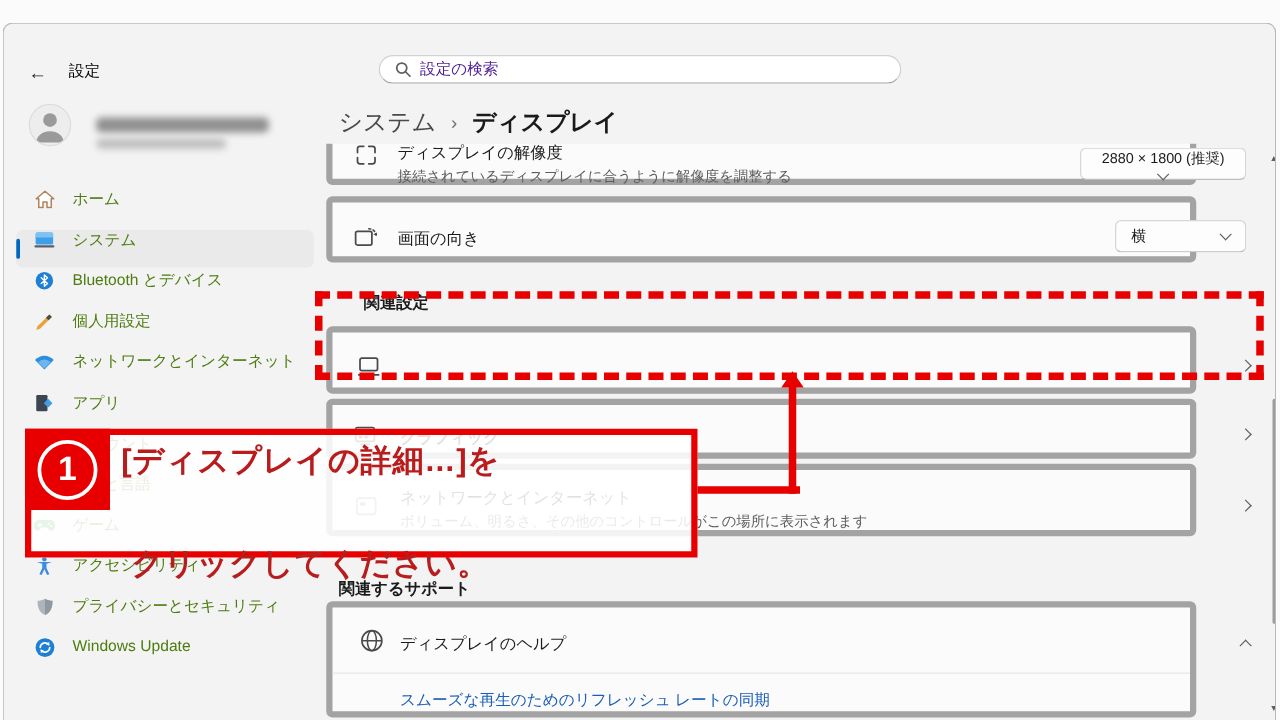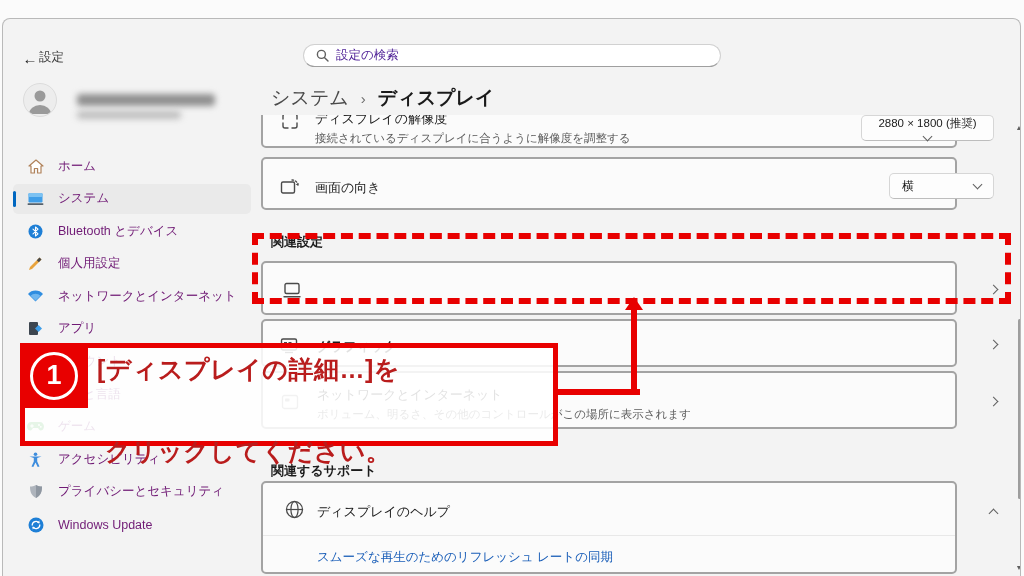--- a/index.html
+++ b/index.html
@@ -10,49 +10,49 @@
     -webkit-font-smoothing:antialiased;
   }
   .win{
     position:absolute;left:2px;top:18px;width:1019px;height:558px;
     background:#f3f3f3;border:1px solid #b9b9b9;border-bottom:none;
     border-radius:8px 8px 0 0;box-sizing:border-box;overflow:hidden;
   }
   
   .back{position:absolute;left:14px;top:28px;width:26px;height:22px;font-size:15px;color:#1b1b1b;
         display:flex;align-items:center;justify-content:center;border-radius:4px;cursor:pointer;}
-  .apptitle{position:absolute;left:36px;top:30px;font-size:12.5px;color:#404040;}
+  .apptitle{position:absolute;left:52px;top:30px;font-size:12.5px;color:#000000;}
   .search{
     position:absolute;left:300px;top:25px;width:418px;height:23px;background:#ffffff;
     border:1px solid #d1d1d1;border-bottom-color:#9f9f9f;border-radius:13px;
     display:flex;align-items:center;gap:7px;padding:0 12px;box-sizing:border-box;
   }
   .search .ph{font-size:12.5px;color:#4c1d95;}
   
   .avatar{position:absolute;left:20px;top:64px;width:32px;height:32px;border-radius:50%;
           background:#ededed;border:1px solid #dcdcdc;overflow:hidden;}
   .blurname{position:absolute;border-radius:4px;filter:blur(3px);}
   .bn1{left:74px;top:75px;width:138px;height:12px;background:#8f8f8f;}
   .bn2{left:74px;top:92px;width:104px;height:8px;background:#bdbdbd;}
   
   .nav{position:absolute;left:10px;top:132px;width:238px;}
   .nav-item{position:relative;height:30px;margin-bottom:2.6px;border-radius:5px;
-            display:flex;align-items:center;gap:14px;padding-left:14px;cursor:pointer;color:#701a75;}
+            display:flex;gap:14px;padding-left:14px;cursor:pointer;color:#4d7c0f;}
   .nav-item.sel{background:#eaeaea;}
   .nav-item.sel::before{content:"";position:absolute;left:0;top:7px;width:3px;height:16px;
             border-radius:2px;background:var(--accent);}
   .nav-item .lbl{font-size:12.5px;white-space:nowrap;}
   .nav-item .ic{width:17px;height:17px;display:flex;align-items:center;justify-content:center;}
   
   .crumb{position:absolute;left:268px;top:66px;font-size:19px;color:#4a4a4a;display:flex;gap:12px;align-items:center;}
   .crumb .sep{color:#6e6e6e;font-size:15px;}
   .crumb .cur{color:#1a1a1a;font-weight:bold;}
   
   .viewport{position:absolute;left:256px;top:96px;width:756px;height:464px;overflow:hidden;}
-  .card{position:absolute;left:2px;width:696px;background:#fbfbfb;border:2px solid #a3a3a3;
+  .card{position:absolute;left:2px;width:696px;background:#fbfbfb;border:5px solid #a3a3a3;
         border-radius:5px;box-sizing:border-box;}
   .row-title{font-size:13px;color:#1b1b1b;}
   .row-sub{font-size:11.5px;color:#5d5d5d;margin-top:3px;}
   .icon-cell{position:absolute;left:16px;width:22px;height:22px;display:flex;align-items:center;justify-content:center;}
   .dd{position:absolute;height:26px;background:#fdfdfd;border:1px solid #d6d6d6;border-bottom-color:#bdbdbd;
       border-radius:5px;display:flex;align-items:center;justify-content:space-between;
       padding:0 12px;box-sizing:border-box;font-size:12px;color:#1b1b1b;cursor:pointer;}
   .chev{width:6px;height:6px;border-right:1.4px solid #5f5f5f;border-bottom:1.4px solid #5f5f5f;display:inline-block;}
   .chev.r{transform:rotate(-45deg);}
   .chev.d{transform:rotate(45deg);margin-top:-3px;}
@@ -259,21 +259,21 @@
             <path d="M18.8 5 l-0.8 2.6 l-2.4 -1.2 Z" fill="#4a4a4a"></path>
           </svg>
       </div>
       <div class="row-title" style="position:absolute;left:52px;top:20px;text-align:center;">画面の向き</div>
       <div class="dd" style="left:626px;top:14px;width:105px;">
         <span>横</span>
         <span class="chev d"></span>
       </div>
     </div>
 
-    <div class="sechead" style="top:118px;">関連設定</div>
+    <div class="sechead" style="top:118px;margin-left:20px;">関連設定</div>
 
     <div class="card" style="top:146px;height:54px;">
       <div class="icon-cell" style="top:16px;left:18px;">
         <svg width="20" height="17" viewBox="0 0 20 17">
             <rect x="3" y="1.5" width="14" height="10" rx="1.5" fill="none" stroke="#4a4a4a" stroke-width="1.4"></rect>
             <line x1="2" y1="14.8" x2="18" y2="14.8" stroke="#4a4a4a" stroke-width="1.4" stroke-linecap="round"></line>
           </svg>
       </div>
       <span class="chev r" style="position:absolute;left:727px;top:23px;"></span>
     </div>

